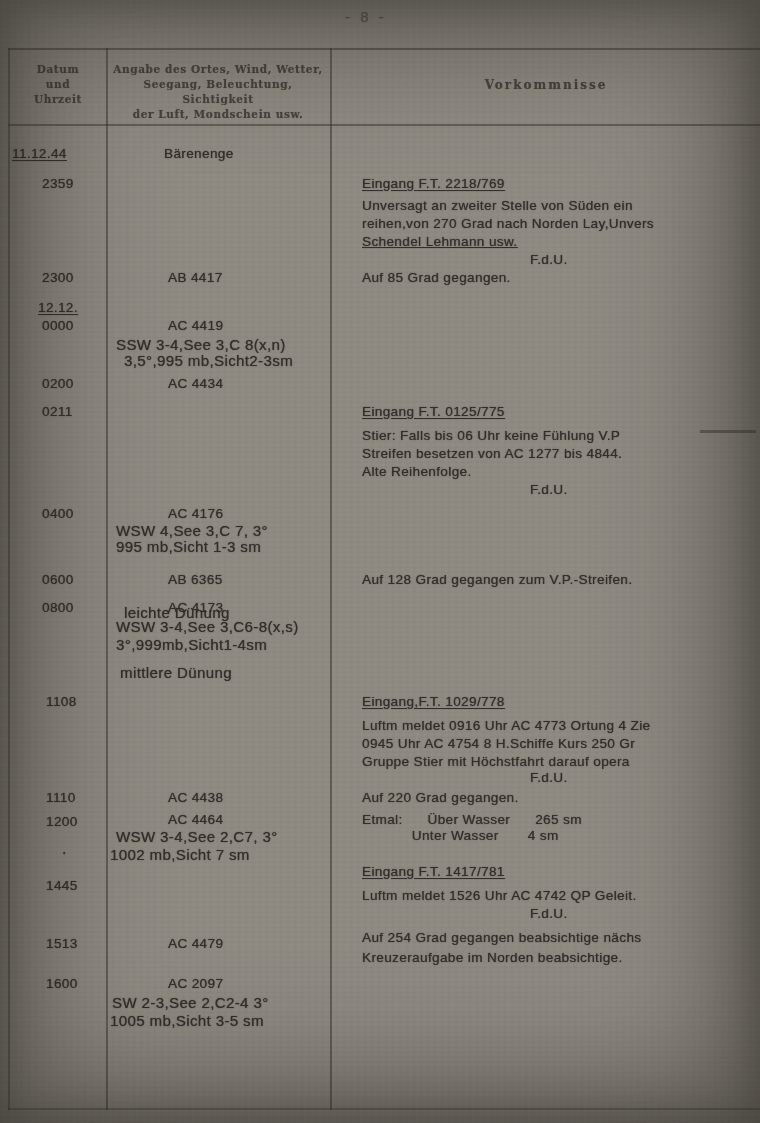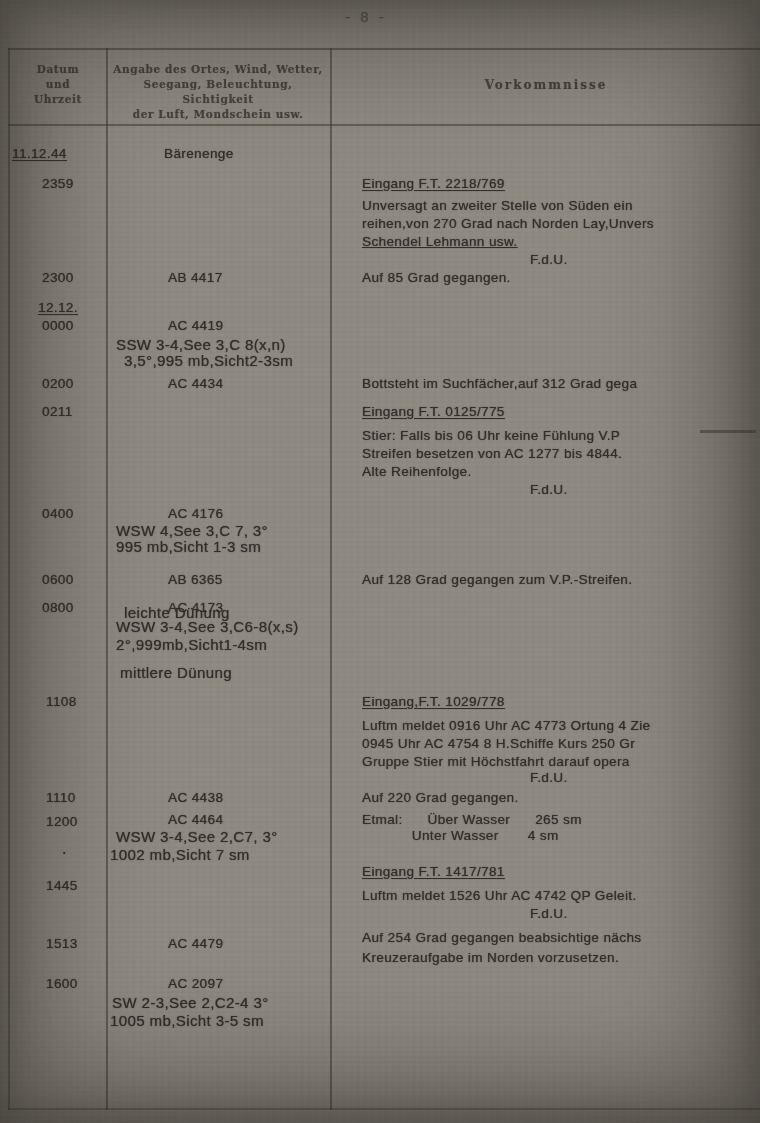--- a/index.html
+++ b/index.html
@@ -140,21 +140,21 @@
 
   <div class="txt" style="left:168px; top:506px;">AC 4176</div>
   <div class="txt small" style="left:116px; top:522px;">WSW 4,See 3,C 7, 3°</div>
   <div class="txt small" style="left:116px; top:538px;">995 mb,Sicht 1-3 sm</div>
   <div class="txt small" style="left:124px; top:556px;margin-top:48px;">leichte Dünung</div>
 
   <div class="txt" style="left:168px; top:572px;">AB 6365</div>
 
   <div class="txt" style="left:168px; top:600px;">AC 4173</div>
   <div class="txt small" style="left:116px; top:618px;">WSW 3-4,See 3,C6-8(x,s)</div>
-  <div class="txt small" style="left:116px; top:636px;">2°,999mb,Sicht1-4sm</div>
+  <div class="txt small" style="left:116px; top:636px;">3°,999mb,Sicht1-4sm</div>
   <div class="txt small" style="left:120px; top:664px;">mittlere Dünung</div>
 
   <div class="txt" style="left:168px; top:790px;">AC 4438</div>
 
   <div class="txt" style="left:168px; top:812px;">AC 4464</div>
   <div class="txt small" style="left:116px; top:828px;">WSW 3-4,See 2,C7, 3°</div>
   <div class="txt small" style="left:110px; top:846px;">1002 mb,Sicht 7 sm</div>
 
   <div class="txt" style="left:168px; top:936px;">AC 4479</div>
 
@@ -163,21 +163,20 @@
   <div class="txt small" style="left:110px; top:1012px;">1005 mb,Sicht 3-5 sm</div>
 
   <div class="txt u" style="left:362px; top:176px;">Eingang F.T. 2218/769</div>
   <div class="txt" style="left:362px; top:198px;">Unversagt an zweiter Stelle von Süden ein</div>
   <div class="txt" style="left:362px; top:216px;text-align:center;">reihen,von 270 Grad nach Norden Lay,Unvers</div>
   <div class="txt" style="left:362px; top:234px;text-decoration:underline;">Schendel Lehmann usw.</div>
   <div class="txt" style="left:530px; top:252px;">F.d.U.</div>
 
   <div class="txt" style="left:362px; top:270px;">Auf 85 Grad gegangen.</div>
 
-  <div class="txt" style="left:362px; top:376px;">Bottsteht im Suchfächer,auf 312 Grad gega</div>
 
   <div class="txt u" style="left:362px; top:404px;">Eingang F.T. 0125/775</div>
   <div class="txt" style="left:362px; top:428px;">Stier: Falls bis 06 Uhr keine Fühlung V.P</div>
   <div class="txt" style="left:362px; top:446px;">Streifen besetzen von AC 1277 bis 4844.</div>
   <div class="txt" style="left:362px; top:464px;">Alte Reihenfolge.</div>
   <div class="txt" style="left:530px; top:482px;">F.d.U.</div>
 
   <div class="txt" style="left:362px; top:572px;">Auf 128 Grad gegangen zum V.P.-Streifen.</div>
 
   <div class="txt u" style="left:362px; top:694px;">Eingang,F.T. 1029/778</div>
@@ -189,19 +188,19 @@
   <div class="txt" style="left:362px; top:790px;">Auf 220 Grad gegangen.</div>
 
   <div class="txt" style="left:362px; top:812px;">Etmal:      Über Wasser      265 sm</div>
   <div class="txt" style="left:362px; top:828px;">            Unter Wasser       4 sm</div>
 
   <div class="txt u" style="left:362px; top:864px;">Eingang F.T. 1417/781</div>
   <div class="txt" style="left:362px; top:888px;">Luftm meldet 1526 Uhr AC 4742 QP Geleit.</div>
   <div class="txt" style="left:530px; top:906px;">F.d.U.</div>
 
   <div class="txt" style="left:362px; top:930px;">Auf 254 Grad gegangen beabsichtige nächs</div>
-  <div class="txt" style="left:362px; top:950px;">Kreuzeraufgabe im Norden vorzusetzen.</div>
+  <div class="txt" style="left:362px; top:950px;">Kreuzeraufgabe im Norden beabsichtige.</div>
 
   <div class="streak" style="left:0; top:0; width:760px; height:40px; opacity:.25;"></div>
   <div class="streak" style="left:700px; top:430px; width:56px; height:3px; background:#2e2a26; opacity:.45;"></div>
   <div id="grain"></div>
   <div id="vignette"></div>
 </div>
 
 </body></html>

